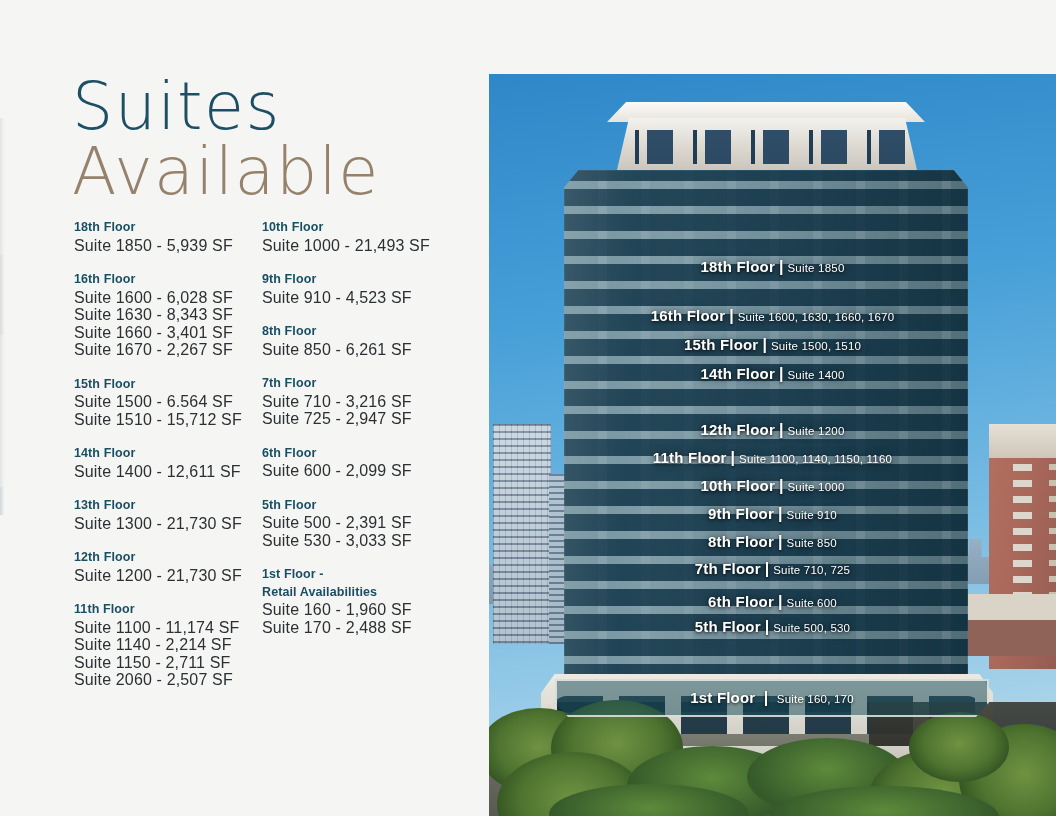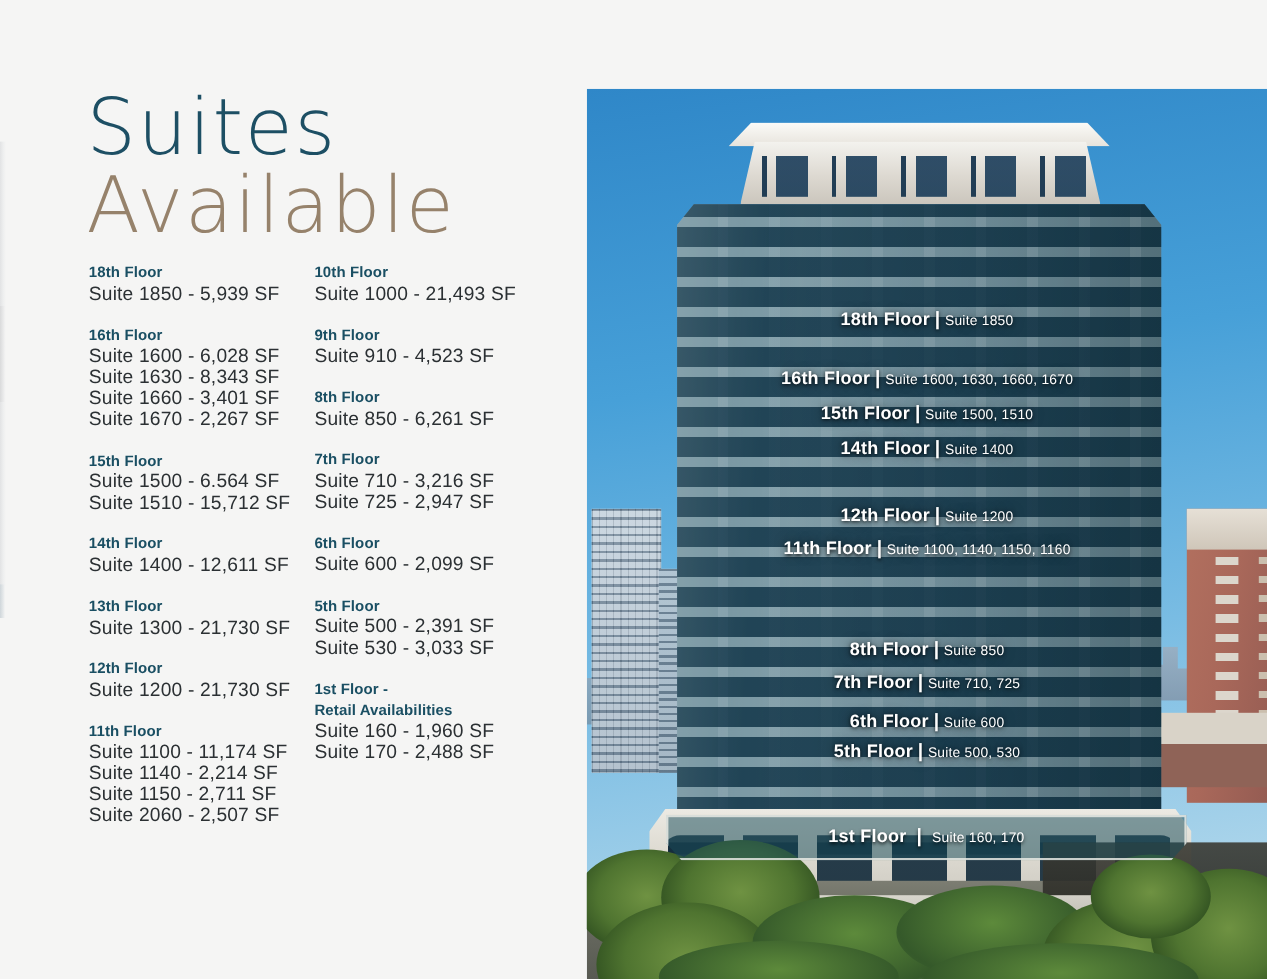--- a/index.html
+++ b/index.html
@@ -310,20 +310,22 @@
       <div class="bush" style="left:280px;top:92px;width:230px;height:62px;"></div>
     </div>
 
     <div class="labels" id="floor-labels">
         <div class="flabel" style="top: 184px;"><span class="fl">18th Floor</span><span class="bar">|</span><span class="su">Suite 1850</span></div>
         <div class="flabel" style="top: 233px;"><span class="fl">16th Floor</span><span class="bar">|</span><span class="su">Suite 1600, 1630, 1660, 1670</span></div>
         <div class="flabel" style="top: 262px;"><span class="fl">15th Floor</span><span class="bar">|</span><span class="su">Suite 1500, 1510</span></div>
         <div class="flabel" style="top: 291px;"><span class="fl">14th Floor</span><span class="bar">|</span><span class="su">Suite 1400</span></div>
         <div class="flabel" style="top: 347px;"><span class="fl">12th Floor</span><span class="bar">|</span><span class="su">Suite 1200</span></div>
         <div class="flabel" style="top: 375px;"><span class="fl">11th Floor</span><span class="bar">|</span><span class="su">Suite 1100, 1140, 1150, 1160</span></div>
+        <div class="flabel" style="top: 403px;"><span class="fl">10th Floor</span><span class="bar">|</span><span class="su">Suite 1000</span></div>
+        <div class="flabel" style="top: 431px;"><span class="fl">9th Floor</span><span class="bar">|</span><span class="su">Suite 910</span></div>
         <div class="flabel" style="top: 459px;"><span class="fl">8th Floor</span><span class="bar">|</span><span class="su">Suite 850</span></div>
         <div class="flabel" style="top: 486px;"><span class="fl">7th Floor</span><span class="bar">|</span><span class="su">Suite 710, 725</span></div>
         <div class="flabel" style="top: 519px;"><span class="fl">6th Floor</span><span class="bar">|</span><span class="su">Suite 600</span></div>
         <div class="flabel" style="top: 544px;"><span class="fl">5th Floor</span><span class="bar">|</span><span class="su">Suite 500, 530</span></div>
       </div>
 
     <div class="band">
       <div class="flabel">
         <span class="fl">1st Floor</span>
         <span class="bar">|</span>

